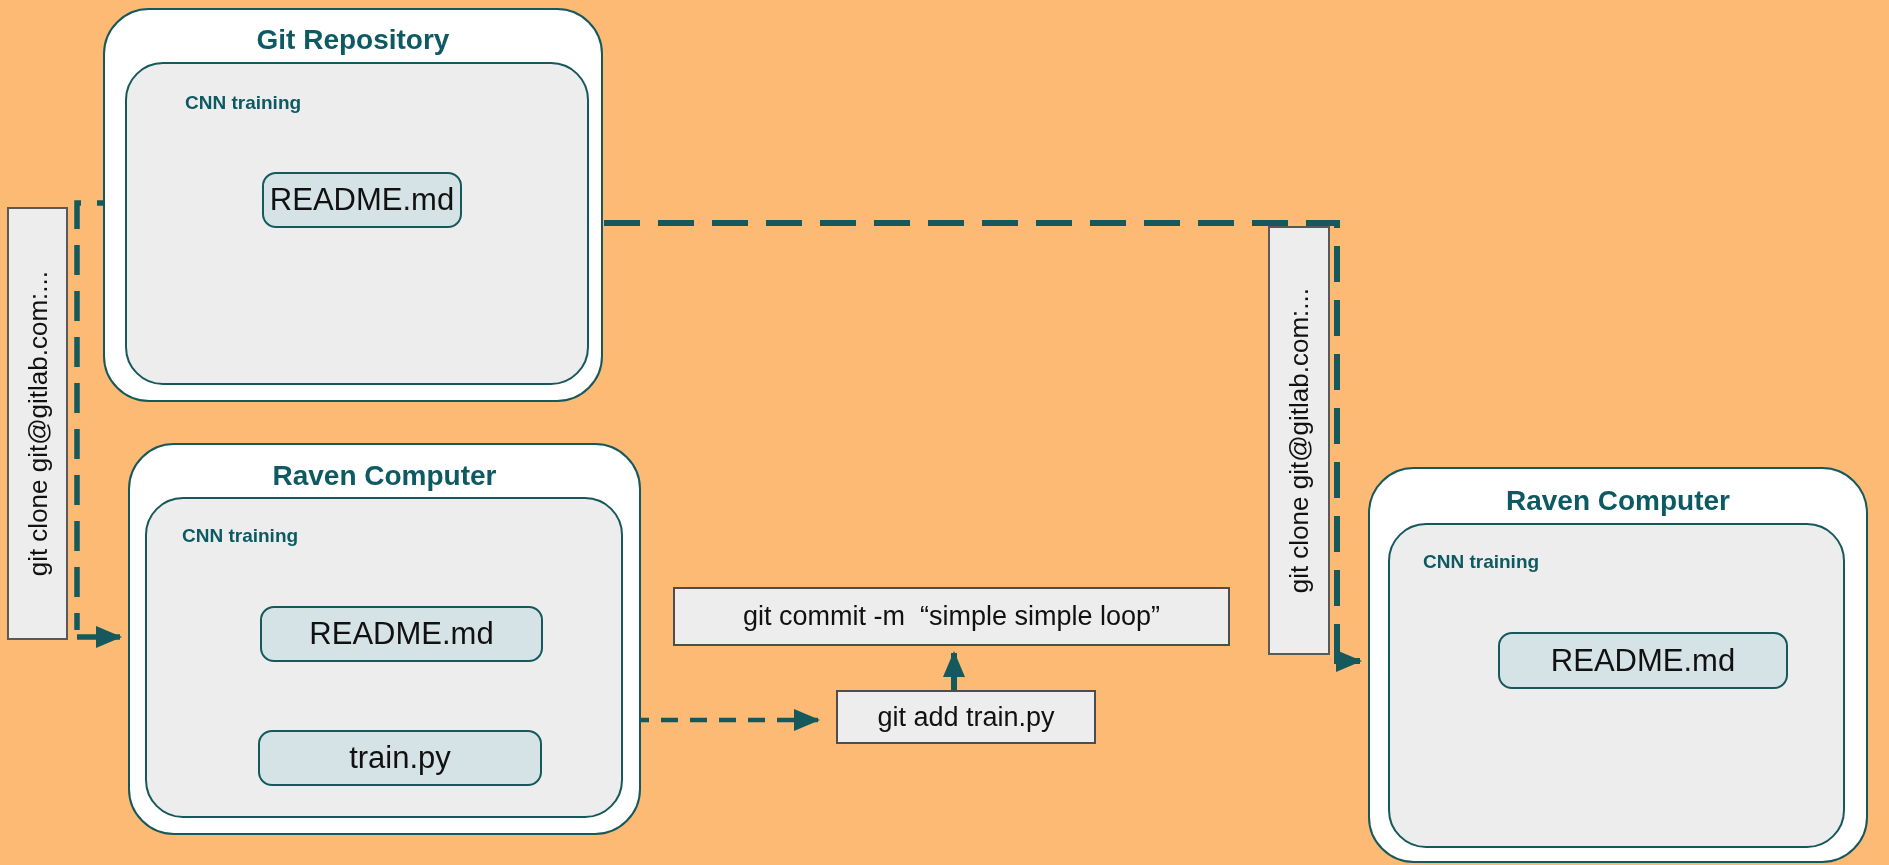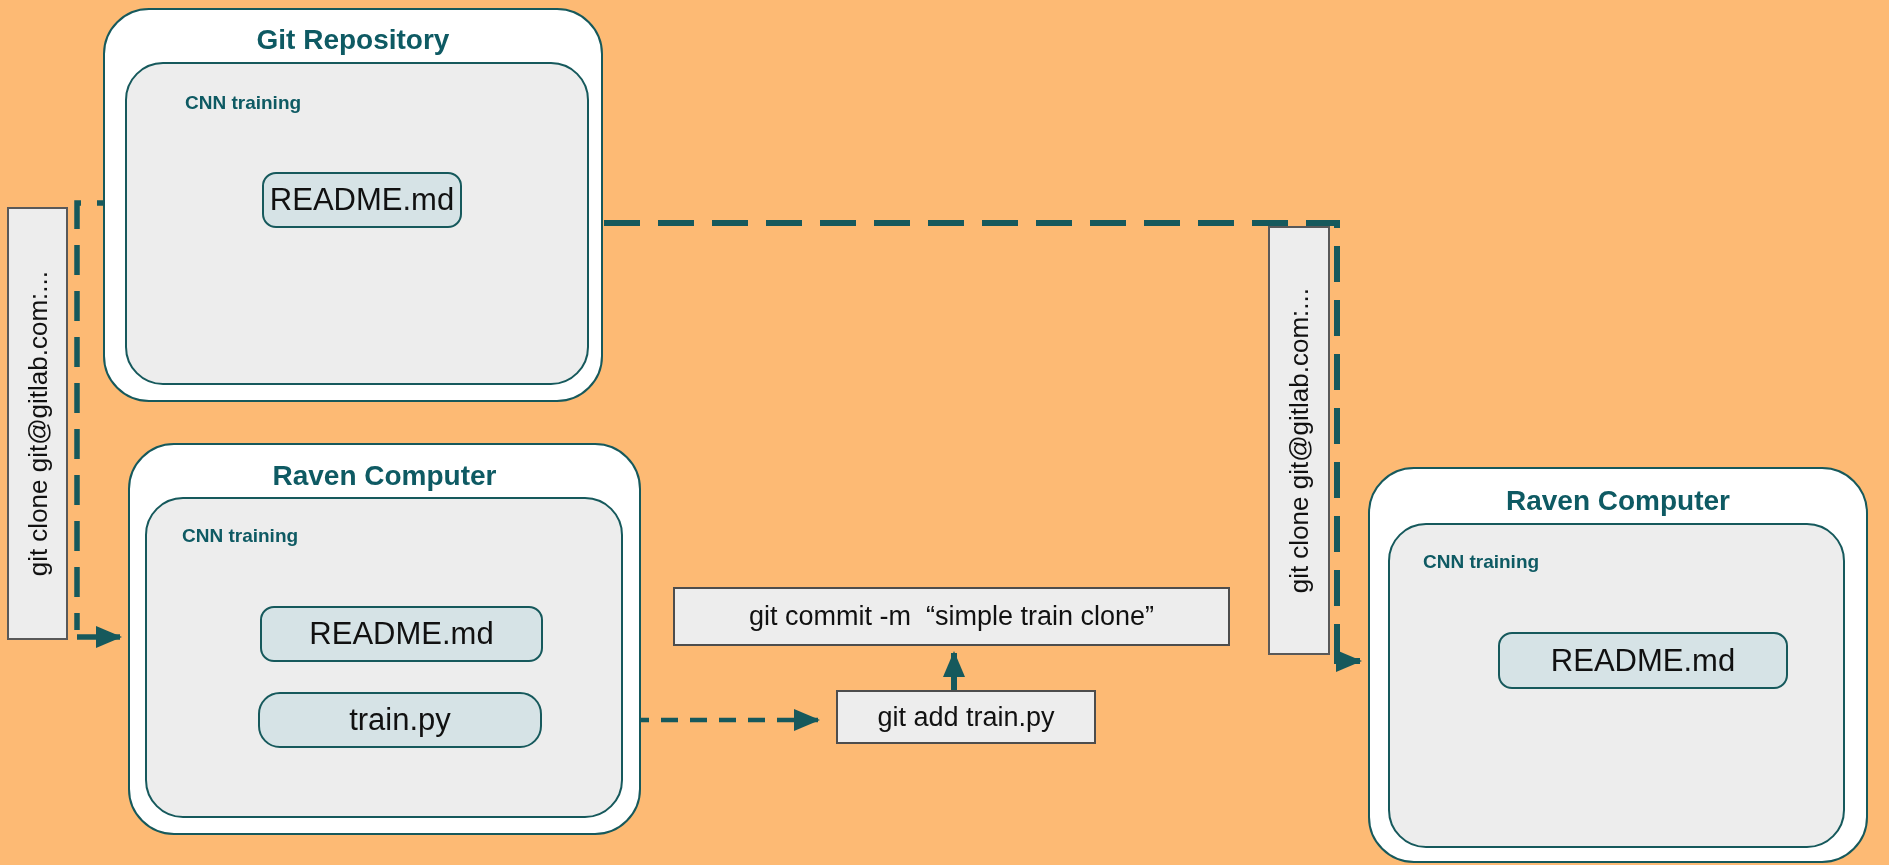--- a/index.html
+++ b/index.html
@@ -97,30 +97,30 @@
   <div class="abs inner-box" style="left:125px;top:62px;width:464px;height:323px;"></div>
   <div class="cnn-label abs" style="left:185px;top:88px;">CNN training</div>
   <div class="abs file-node" style="left:262px;top:172px;width:200px;height:56px;">README.md</div>
 
   <div class="abs outer-box" style="left:128px;top:443px;width:513px;height:392px;">
     <div class="box-title" style="top:15px;">Raven Computer</div>
   </div>
   <div class="abs inner-box" style="left:145px;top:497px;width:478px;height:321px;"></div>
   <div class="cnn-label abs" style="left:182px;top:521px;">CNN training</div>
   <div class="abs file-node" style="left:260px;top:606px;width:283px;height:56px;">README.md</div>
-  <div class="abs file-node" style="left:258px;top:692px;width:284px;height:56px;border-radius:22px;">train.py</div>
+  <div class="abs file-node" style="left:258px;top:730px;width:284px;height:56px;">train.py</div>
 
   <div class="abs outer-box" style="left:1368px;top:467px;width:500px;height:396px;">
     <div class="box-title" style="top:16px;">Raven Computer</div>
   </div>
   <div class="abs inner-box" style="left:1388px;top:523px;width:457px;height:325px;"></div>
   <div class="cnn-label abs" style="left:1423px;top:547px;">CNN training</div>
   <div class="abs file-node" style="left:1498px;top:632px;width:290px;height:57px;">README.md</div>
 
-  <div class="abs cmd-box" style="left:673px;top:587px;width:557px;height:59px;">git commit -m  “simple train clone”</div>
+  <div class="abs cmd-box" style="left:673px;top:587px;width:557px;height:59px;">git commit -m  “simple simple loop”</div>
   <div class="abs cmd-box" style="left:825px;top:690px;width:260px;height:54px;margin-left:11px;">git add train.py</div>
 
   <div class="abs clone-label" style="left:7px;top:207px;width:61px;height:433px;">
     <span>git clone git@gitlab.com:...</span>
   </div>
   <div class="abs clone-label" style="left:1268px;top:226px;width:62px;height:429px;">
     <span>git clone git@gitlab.com:...</span>
   </div>
 
 </div>

